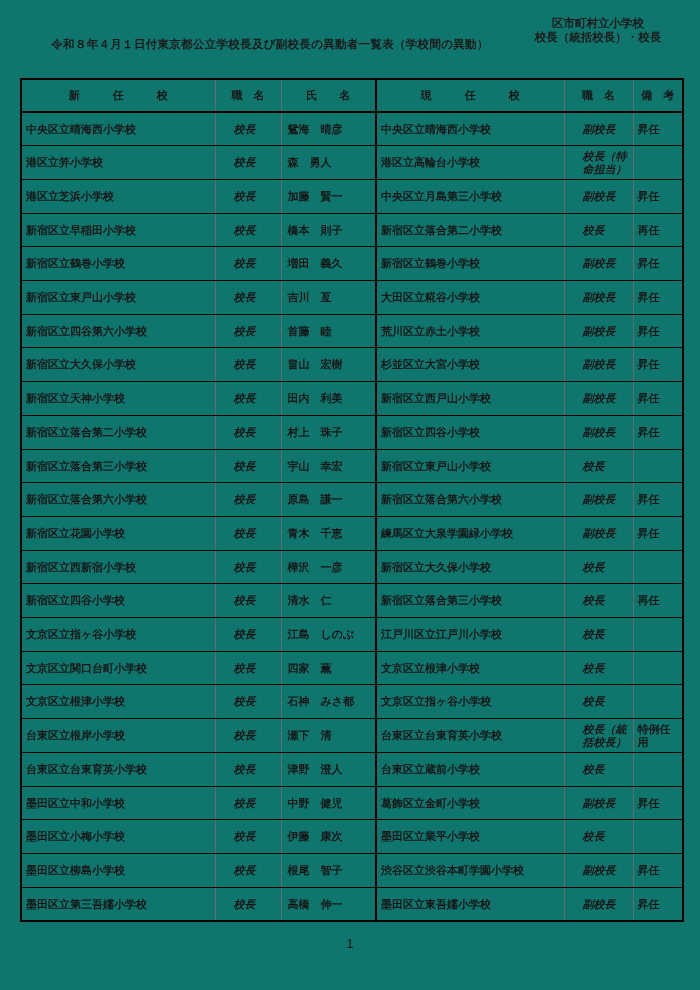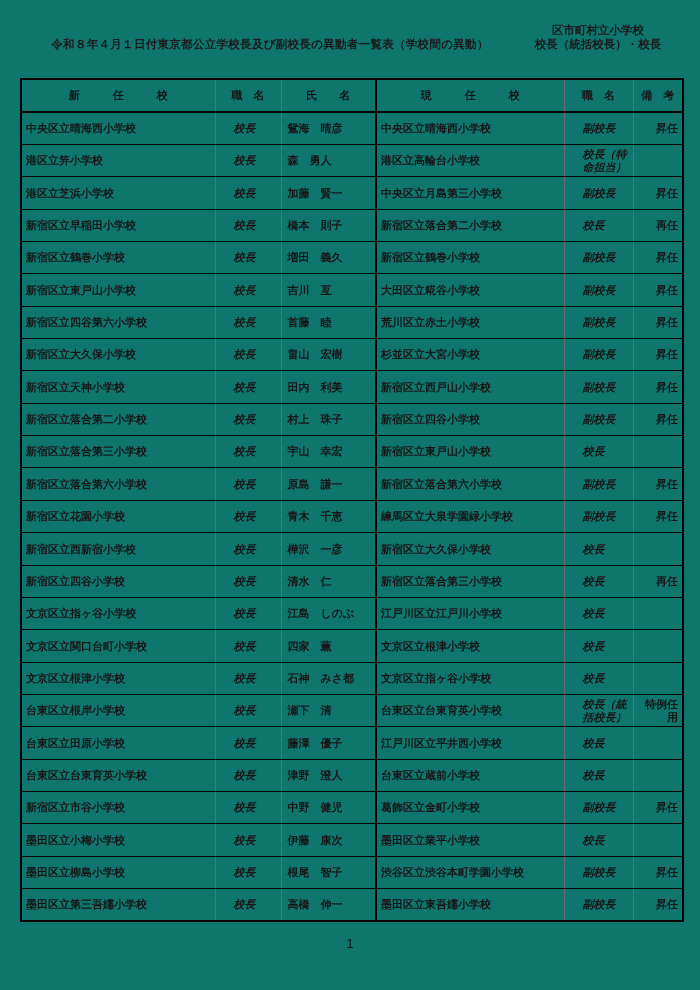--- a/index.html
+++ b/index.html
@@ -23,21 +23,21 @@
     width: 500px;
     text-align: center;
     font-size: 11.5px;
     font-weight: bold;
     letter-spacing: 0.3px;
     white-space: nowrap;
   }
   .category-block {
     position: absolute;
     left: 520px;
-    top: 23px;
+    top: 16px;
     width: 156px;
     text-align: center;
     font-size: 11.5px;
     font-weight: bold;
     line-height: 14px;
   }
   table.transfer-table {
     position: absolute;
     left: 20px;
     top: 78px;
@@ -81,21 +81,21 @@
   .transfer-table td.c1, .transfer-table td.c4 {
     text-align: left;
     padding: 0 2px 0 18px;
     font-style: italic;
   }
   .transfer-table td.c2 {
     text-align: left;
     padding: 0 2px 0 6px;
   }
   .transfer-table td.c5 {
-    text-align: right;
+    text-align: left;
     padding: 0 4px;
   }
   .transfer-table th.c2, .transfer-table td.c2 {
     border-right: 2px solid #000;
   }
   .transfer-table th.c3, .transfer-table td.c3 {
     border-left: 2px solid #8b5cf6;
   }
   .page-number {
     position: absolute;
@@ -286,37 +286,29 @@
         </tr>
         <tr>
           <td class="c0">台東区立根岸小学校</td>
           <td class="c1">校長</td>
           <td class="c2">瀬下　清</td>
           <td class="c3">台東区立台東育英小学校</td>
           <td class="c4">校長（統括校長）</td>
           <td class="c5">特例任用</td>
         </tr>
         <tr>
-          <td class="c0">台東区立田原小学校</td>
-          <td class="c1">校長</td>
-          <td class="c2">藤澤　優子</td>
-          <td class="c3">江戸川区立平井西小学校</td>
-          <td class="c4">校長</td>
-          <td class="c5"></td>
-        </tr>
-        <tr>
           <td class="c0">台東区立台東育英小学校</td>
           <td class="c1">校長</td>
           <td class="c2">津野　澄人</td>
           <td class="c3">台東区立蔵前小学校</td>
           <td class="c4">校長</td>
           <td class="c5"></td>
         </tr>
         <tr>
-          <td class="c0">新宿区立市谷小学校</td>
+          <td class="c0">墨田区立中和小学校</td>
           <td class="c1">校長</td>
           <td class="c2">中野　健児</td>
           <td class="c3">葛飾区立金町小学校</td>
           <td class="c4">副校長</td>
           <td class="c5">昇任</td>
         </tr>
         <tr>
           <td class="c0">墨田区立小梅小学校</td>
           <td class="c1">校長</td>
           <td class="c2">伊藤　康次</td>

